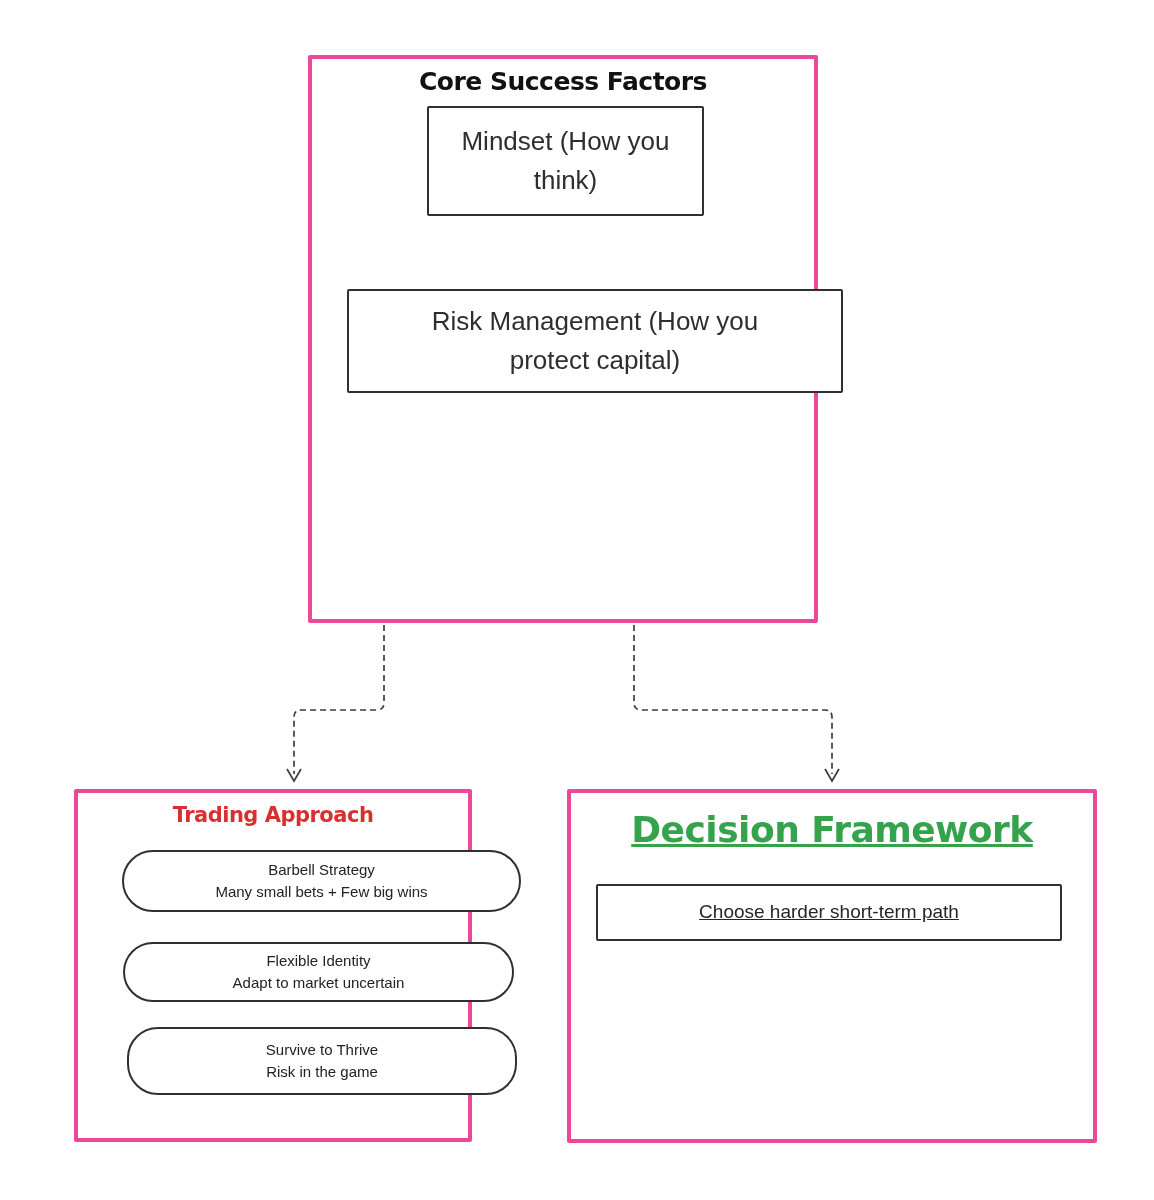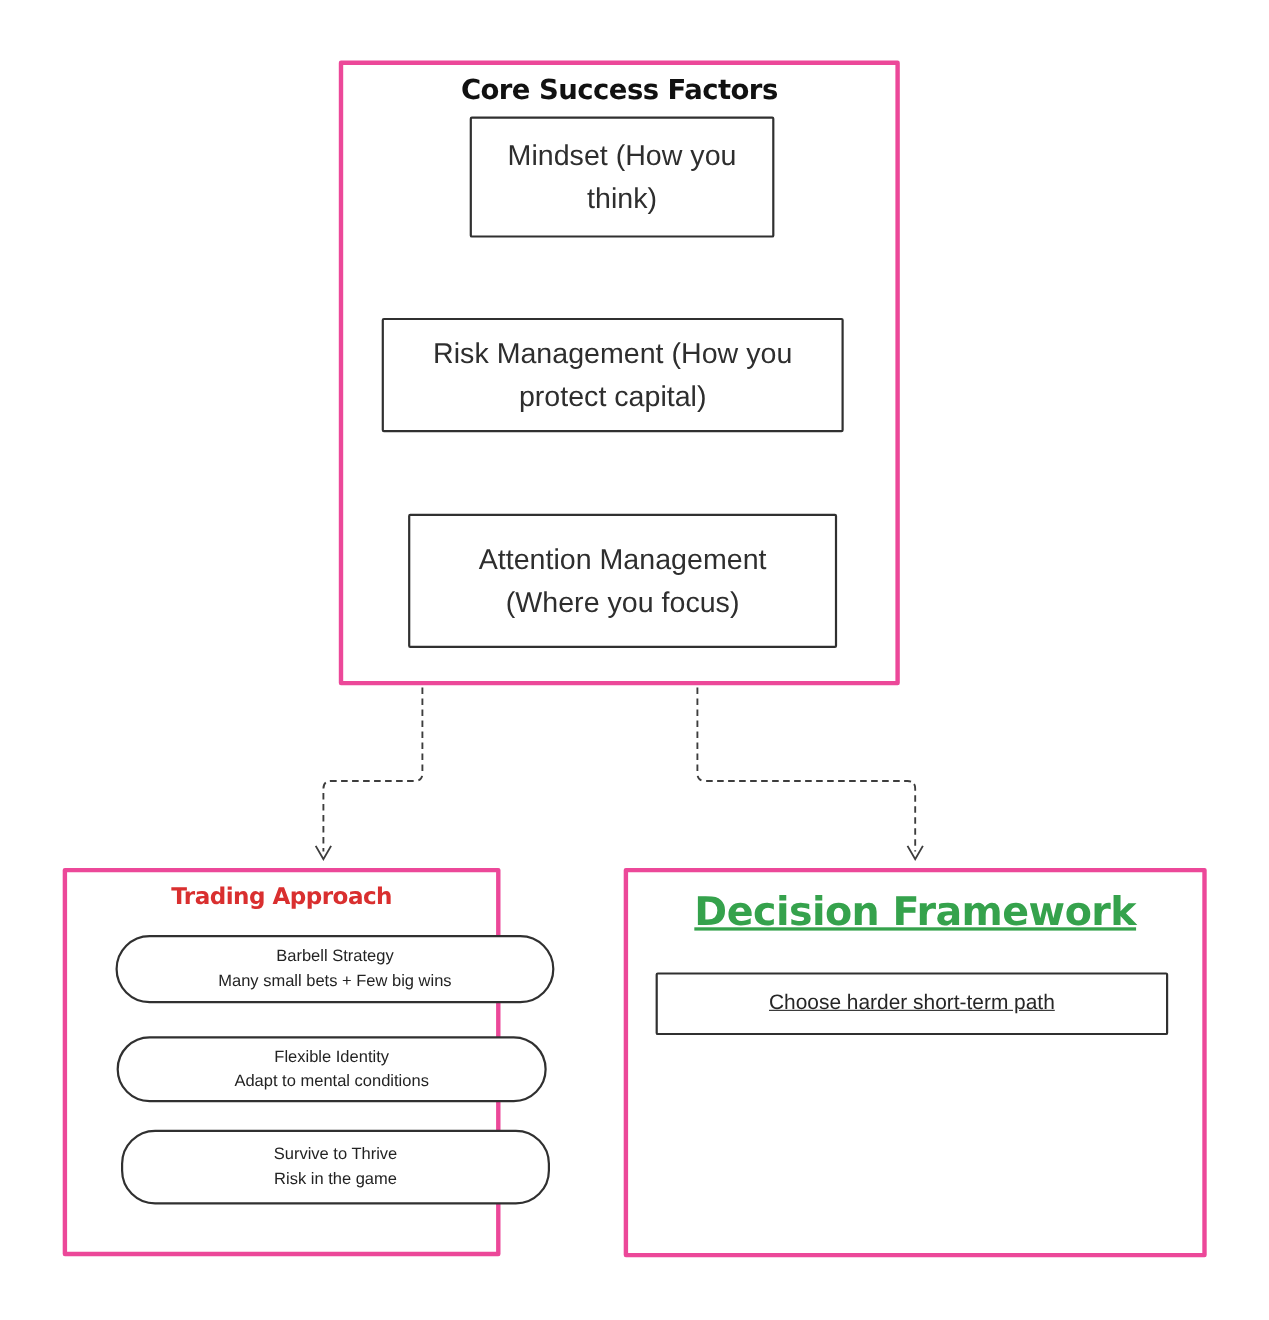--- a/index.html
+++ b/index.html
@@ -62,24 +62,24 @@
     color: #262626;
   }
   
   #node-mindset .txt    { max-width: 245px; }
   #node-risk .txt       { max-width: 372px; }
   #node-attention .txt  { max-width: 330px; }
 
   #core-group     { left: 308px; top: 55px;  width: 510px; height: 568px; }
   #core-title     { top: 8px;  font-size: 25px; }
   #node-mindset   { left: 115px; top: 47px;  width: 277px; height: 110px; }
-  #node-risk      { left: 35px;  top: 230px; width: 420px; height: 104px; }
+  #node-risk      { left: 35px;  top: 230px; width: 496px; height: 104px; }
   #node-attention { left: 59px;  top: 408px; width: 390px; height: 122px; }
 
-  #trading-group  { left: 57px;  top: 789px; width: 398px; height: 353px; }
+  #trading-group  { left: 74px;  top: 789px; width: 398px; height: 353px; }
   #trading-title  { top: 10px; font-size: 21px; }
   #node-barbell   { left: 44px; top: 57px;  width: 399px; height: 62px; }
   #node-flexible  { left: 45px; top: 149px; width: 391px; height: 60px; }
   #node-survive   { left: 49px; top: 234px; width: 390px; height: 68px; }
 
   #decision-group { left: 567px; top: 789px; width: 530px; height: 354px; }
   #decision-title { top: 16px; font-size: 36px; text-decoration: underline; }
   #node-choose    { left: 25px; top: 91px;  width: 466px; height: 57px; text-decoration: underline; }
   #node-pick      { left: 29px; top: 184px; width: 461px; height: 58px; }
   #node-uncertain { left: 33px; top: 272px; width: 462px; height: 45px; }
@@ -105,34 +105,31 @@
   </svg>
 
   <div class="group" id="core-group">
     <div class="group-title" id="core-title" style="color: rgb(17, 17, 17);">Core Success Factors</div>
     <div class="node node-lg" id="node-mindset">
       <span class="txt">Mindset (How you think)</span>
     </div>
     <div class="node node-lg" id="node-risk">
       <span class="txt">Risk Management (How you protect capital)</span>
     </div>
-    <div class="node node-lg" id="node-attention">
-      <span class="txt">Attention Management (Where you focus)</span>
-    </div>
   </div>
 
   <div class="group" id="trading-group">
     <div class="group-title" id="trading-title" style="color: rgb(217, 47, 47);">Trading Approach</div>
     <div class="node node-sm" id="node-barbell">
       <span>Barbell Strategy</span>
       <span>Many small bets + Few big wins</span>
     </div>
     <div class="node node-sm" id="node-flexible">
       <span>Flexible Identity</span>
-      <span>Adapt to mental conditions</span>
+      <span>Adapt to market uncertain</span>
     </div>
     <div class="node node-sm" id="node-survive">
       <span>Survive to Thrive</span>
       <span>Risk in the game</span>
     </div>
   </div>
 
   <div class="group" id="decision-group">
     <div class="group-title" id="decision-title" style="color: rgb(53, 162, 76);">Decision Framework</div>
     <div class="node node-md" id="node-choose">

